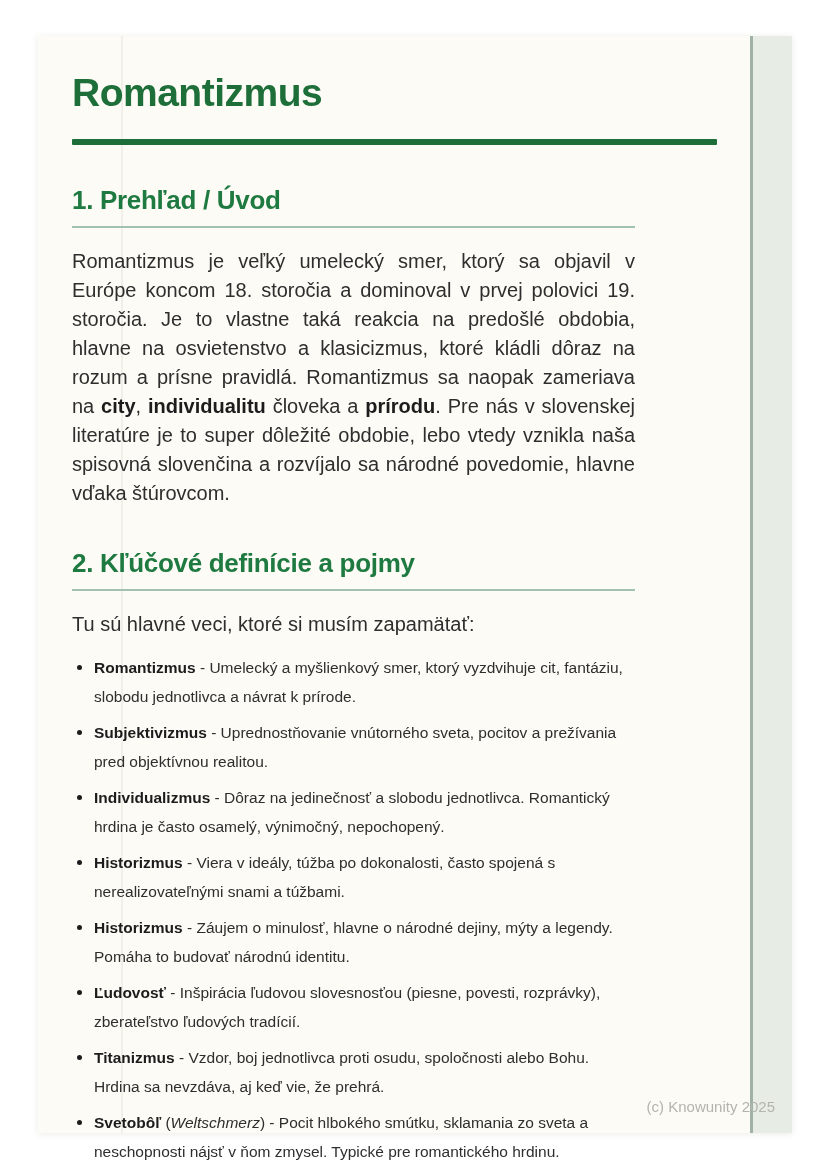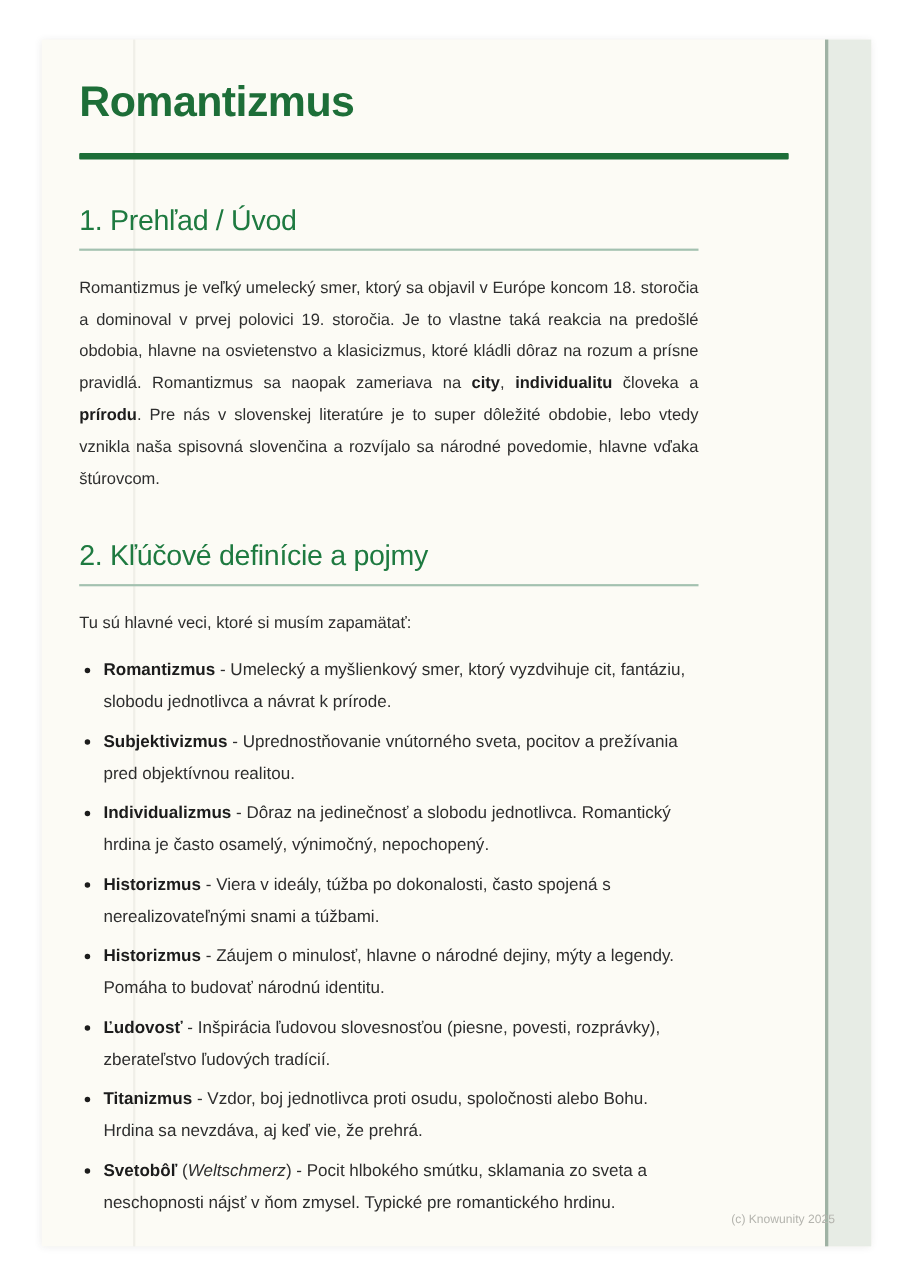--- a/index.html
+++ b/index.html
@@ -49,35 +49,35 @@
     margin-bottom: 23px;
   }
   .rule-thick {
     width: 645px; height: 6px;
     background: #1d6e38;
     border-radius: 1px;
   }
   .section-heading {
     color: #1e7a40;
     font-size: 26px;
-    font-weight: normal;
+    font-weight: bold;
     letter-spacing: -0.3px;
     line-height: 30px;
     margin-top: 40px;
     margin-bottom: 11px;
   }
   .rule-thin {
     width: 563px; height: 2px;
     background: #a3c1b0;
     margin-bottom: 19px;
   }
   .body-text {
     width: 563px;
     color: #2e2e2e;
-    font-size: 15px;
+    font-size: 20px;
     line-height: 29px;
   }
   .paragraph { text-align: justify; }
   .body-text b, .bullet-list b { color: #1c1c1c; }
   .intro-line { margin-bottom: 14px; }
   .bullet-list {
     list-style: none;
     width: 563px;
     margin-top: 14px;
   }
@@ -92,23 +92,23 @@
   .bullet-list li::before {
     content: "";
     position: absolute;
     left: 5px; top: 12px;
     width: 5px; height: 5px;
     border-radius: 50%;
     background: #1c1c1c;
   }
   .footer-credit {
     position: absolute;
-    right: 33px; bottom: 18px;
+    right: 17px; bottom: 18px;
     color: #b4b4ae;
-    font-size: 11px;
+    font-size: 15px;
     z-index: 2;
   }
 </style>
 </head>
 <body>
 
 <div class="canvas">
   <div class="page">
     <div class="crease"></div>
     <div class="side-strip"></div>

